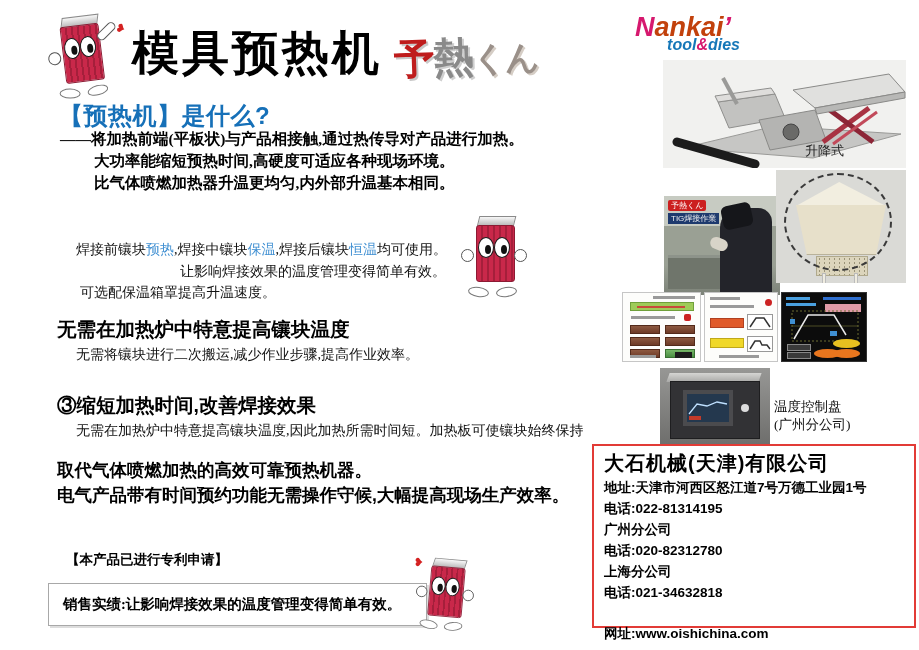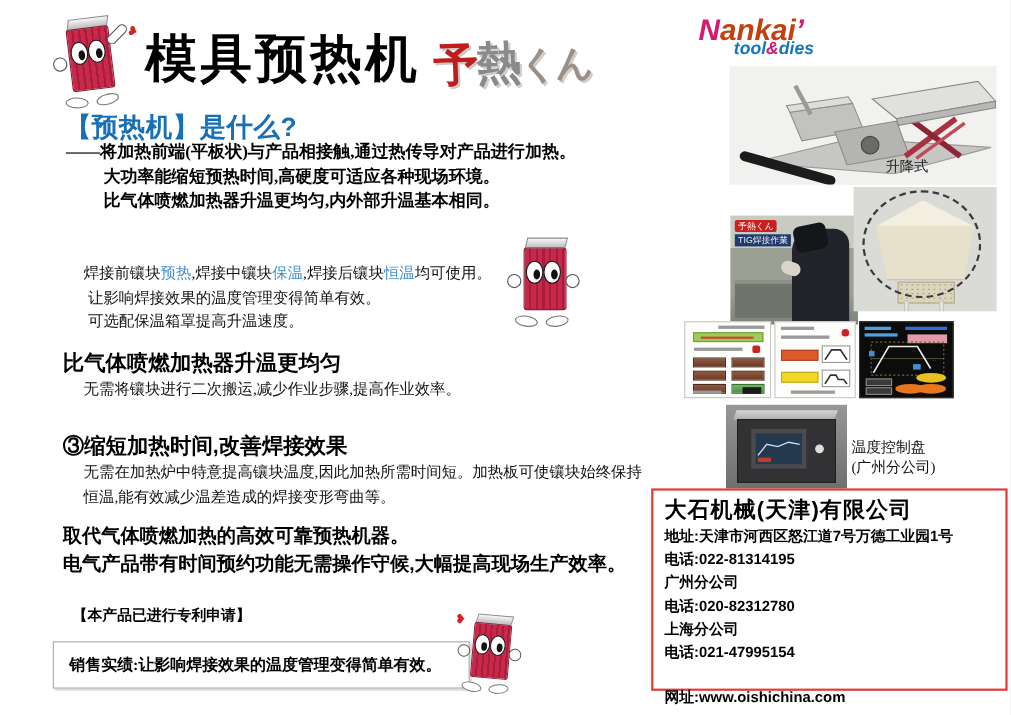--- a/index.html
+++ b/index.html
@@ -55,21 +55,21 @@
   .spark { color:#d42222; font-size:11px; font-weight:bold; }
 
   
   .intro-heading { left:59px; top:100px; font-size:24px; font-weight:bold; color:#1670b8; letter-spacing:0.5px; }
   .intro-body { left:60px; top:128px; width:560px; font-family:"Liberation Serif", serif;
                 font-weight:bold; font-size:15.5px; line-height:22px; color:#000; }
   .intro-body .ind { padding-left:34px; }
   .sec-title { font-size:19.5px; font-weight:bold; color:#000; }
   .sec-body  { font-family:"Liberation Serif", serif; font-size:14px; line-height:21.5px; color:#111; }
   .kw { color:#3f8fd2; }
-  .closing { left:57px; top:475px; font-size:17.5px; font-weight:bold; line-height:25px; color:#000; }
+  .closing { left:57px; top:458px; font-size:17.5px; font-weight:bold; line-height:25px; color:#000; }
   .patent { left:66px; top:551px; font-family:"Liberation Serif", serif; font-weight:bold; font-size:13.5px; }
   .sales-box { left:48px; top:583px; width:379px; height:43px; border:1px solid #a8a8a8;
                box-shadow:2px 2px 0 #ddd; background:#fff; display:flex; align-items:center; }
   .sales-box span { padding-left:14px; font-family:"Liberation Serif", serif; font-size:14.5px; font-weight:600; }
 
   
   .photo { position:absolute; overflow:hidden; }
   .machine-photo { left:663px; top:60px; width:243px; height:108px; background:#f1f1ef; }
   .lift-label { left:805px; top:142px; font-size:13px; color:#222; }
   .weld-photo { left:664px; top:196px; width:116px; height:99px;
@@ -281,56 +281,55 @@
     <div class="nowrap">(广州分公司)</div>
   </div>
 
   <div class="abs company-box">
     <div class="company-name nowrap">大石机械(天津)有限公司</div>
     <div class="company-line nowrap">地址:天津市河西区怒江道7号万德工业园1号</div>
     <div class="company-line nowrap">电话:022-81314195</div>
     <div class="company-line nowrap">广州分公司</div>
     <div class="company-line nowrap">电话:020-82312780</div>
     <div class="company-line nowrap">上海分公司</div>
-    <div class="company-line nowrap">电话:021-47995154</div>
+    <div class="company-line nowrap">电话:021-34632818</div>
     <div class="company-gap"></div>
     <div class="company-line nowrap">网址:www.oishichina.com</div>
   </div>
 
   <div class="abs intro-heading nowrap">【预热机】是什么?</div>
   <div class="abs intro-body">
     <div class="nowrap">——将加热前端(平板状)与产品相接触,通过热传导对产品进行加热。</div>
     <div class="ind nowrap">大功率能缩短预热时间,高硬度可适应各种现场环境。</div>
     <div class="ind nowrap">比气体喷燃加热器升温更均匀,内外部升温基本相同。</div>
   </div>
 
   <div class="abs sec-body" style="left:76px; top:239px; width:470px;">
     <div class="nowrap"><span>焊接前镶块</span><span class="kw">预热</span><span>,焊接中镶块</span><span class="kw">保温</span><span>,焊接后镶块</span><span class="kw">恒温</span><span>均可使用。</span></div>
-    <div class="nowrap" style="padding-left:4px;">让影响焊接效果的温度管理变得简单有效。</div>
+    <div class="nowrap" style="padding-left:4px;text-align:center;">让影响焊接效果的温度管理变得简单有效。</div>
     <div class="nowrap" style="padding-left:4px;">可选配保温箱罩提高升温速度。</div>
   </div>
 
   <div class="mascot abs" style="left:459px; top:210px;">
     <div class="m-top"></div>
     <div class="m-body"></div>
     <div class="m-eye l"></div>
     <div class="m-eye r"></div>
     <div class="m-hand l"></div>
     <div class="m-hand r"></div>
     <div class="m-foot l"></div>
     <div class="m-foot r"></div>
   </div>
 
-  <div class="abs sec-title nowrap" style="left:57px; top:316px;">比气体喷燃加热器升温更均匀</div>
+  <div class="abs sec-title nowrap" style="left:57px; top:316px;">无需在加热炉中特意提高镶块温度</div>
   <div class="abs sec-body nowrap" style="left:76px; top:344px;text-align:center;">无需将镶块进行二次搬运,减少作业步骤,提高作业效率。</div>
 
   <div class="abs sec-title nowrap" style="left:57px; top:392px;">③缩短加热时间,改善焊接效果</div>
   <div class="abs sec-body" style="left:76px; top:420px; width:530px;">
     <div class="nowrap">无需在加热炉中特意提高镶块温度,因此加热所需时间短。加热板可使镶块始终保持</div>
-    <div class="nowrap">恒温,能有效减少温差造成的焊接变形弯曲等。</div>
   </div>
 
   <div class="abs closing">
     <div class="nowrap">取代气体喷燃加热的高效可靠预热机器。</div>
     <div class="nowrap">电气产品带有时间预约功能无需操作守候,大幅提高现场生产效率。</div>
   </div>
 
   <div class="abs patent nowrap">【本产品已进行专利申请】</div>
 
   <div class="abs sales-box">

